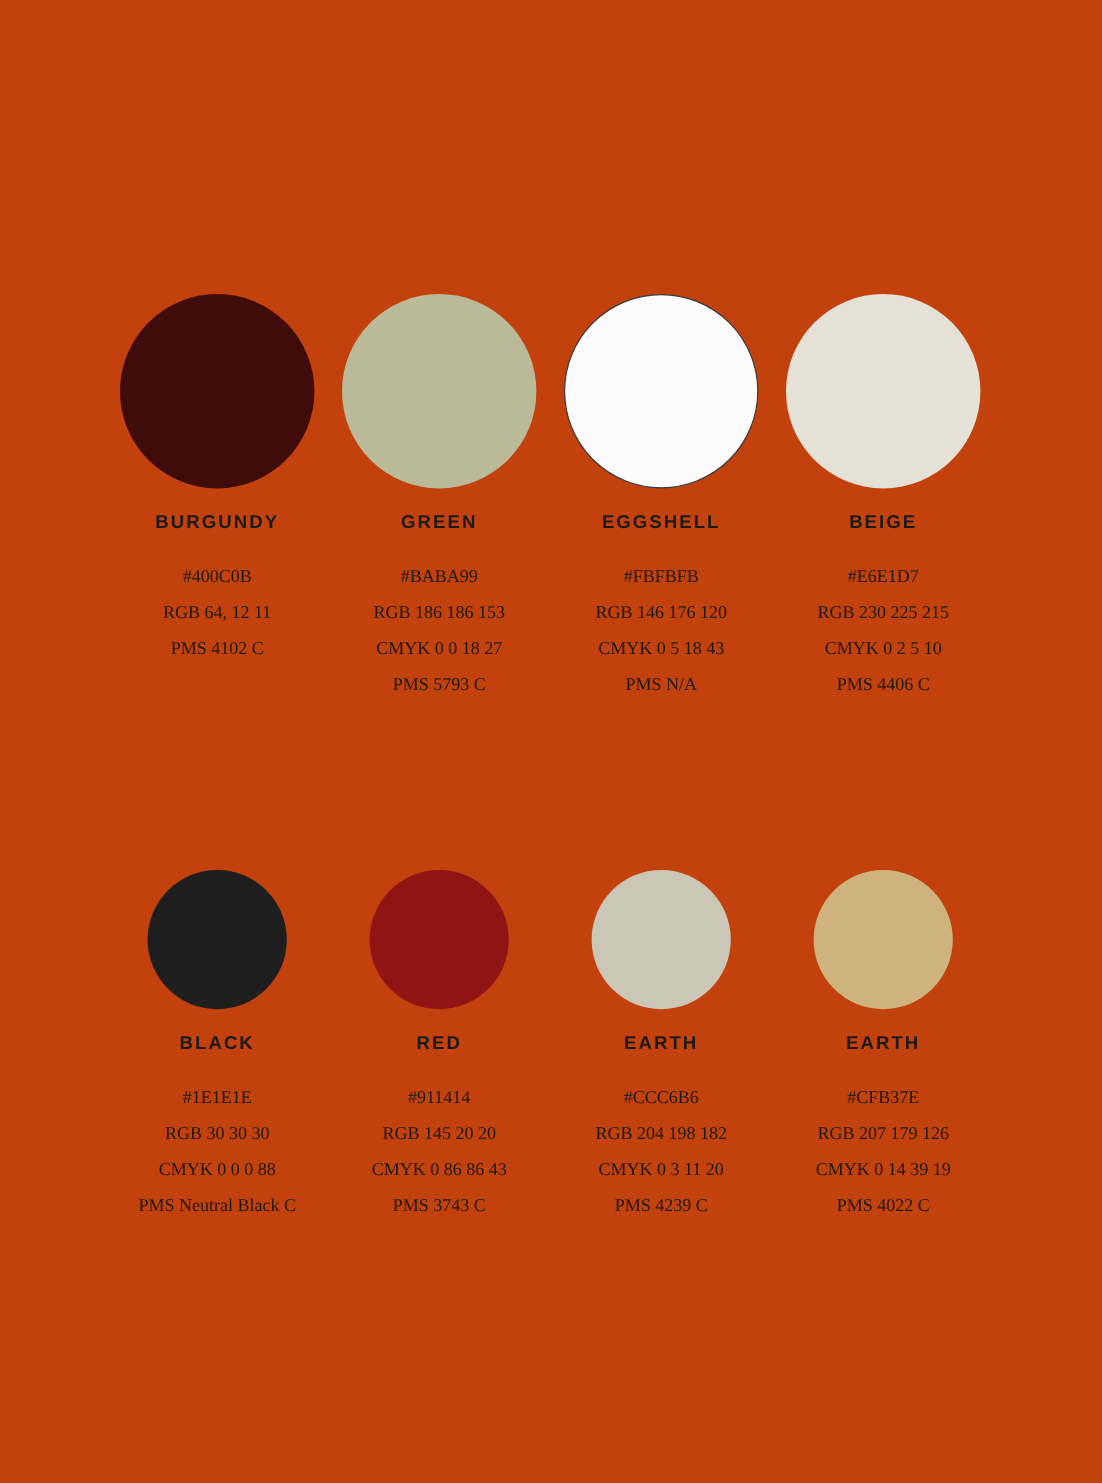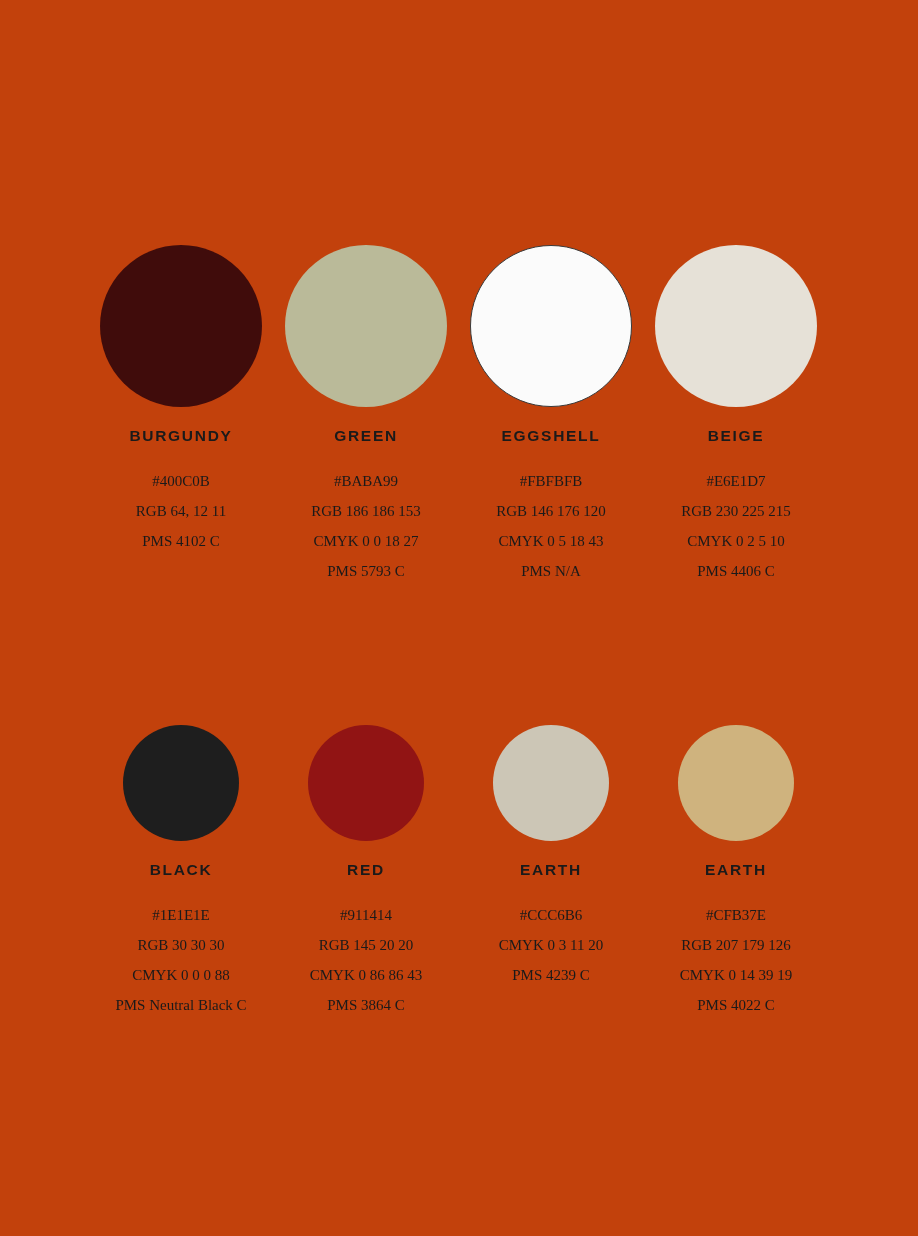--- a/index.html
+++ b/index.html
@@ -142,28 +142,29 @@
         <div class="swatch-spec">PMS Neutral Black C</div>
       </div>
     </div>
     <div class="swatch-cell">
       <div class="swatch-disc" style="background-color: rgb(145, 20, 20);"></div>
       <div class="swatch-caption">
         <div class="swatch-name">RED</div>
         <div class="swatch-spec">#911414</div>
         <div class="swatch-spec">RGB 145 20 20</div>
         <div class="swatch-spec">CMYK 0 86 86 43</div>
-        <div class="swatch-spec">PMS 3864 C</div>
+        <div class="swatch-spec">PMS 3743 C</div>
       </div>
     </div>
     <div class="swatch-cell">
       <div class="swatch-disc" style="background-color: rgb(204, 198, 182);"></div>
       <div class="swatch-caption">
         <div class="swatch-name">EARTH</div>
         <div class="swatch-spec">#CCC6B6</div>
+        <div class="swatch-spec">RGB 204 198 182</div>
         <div class="swatch-spec">CMYK 0 3 11 20</div>
         <div class="swatch-spec">PMS 4239 C</div>
       </div>
     </div>
     <div class="swatch-cell">
       <div class="swatch-disc" style="background-color: rgb(207, 179, 126);"></div>
       <div class="swatch-caption">
         <div class="swatch-name">EARTH</div>
         <div class="swatch-spec">#CFB37E</div>
         <div class="swatch-spec">RGB 207 179 126</div>

